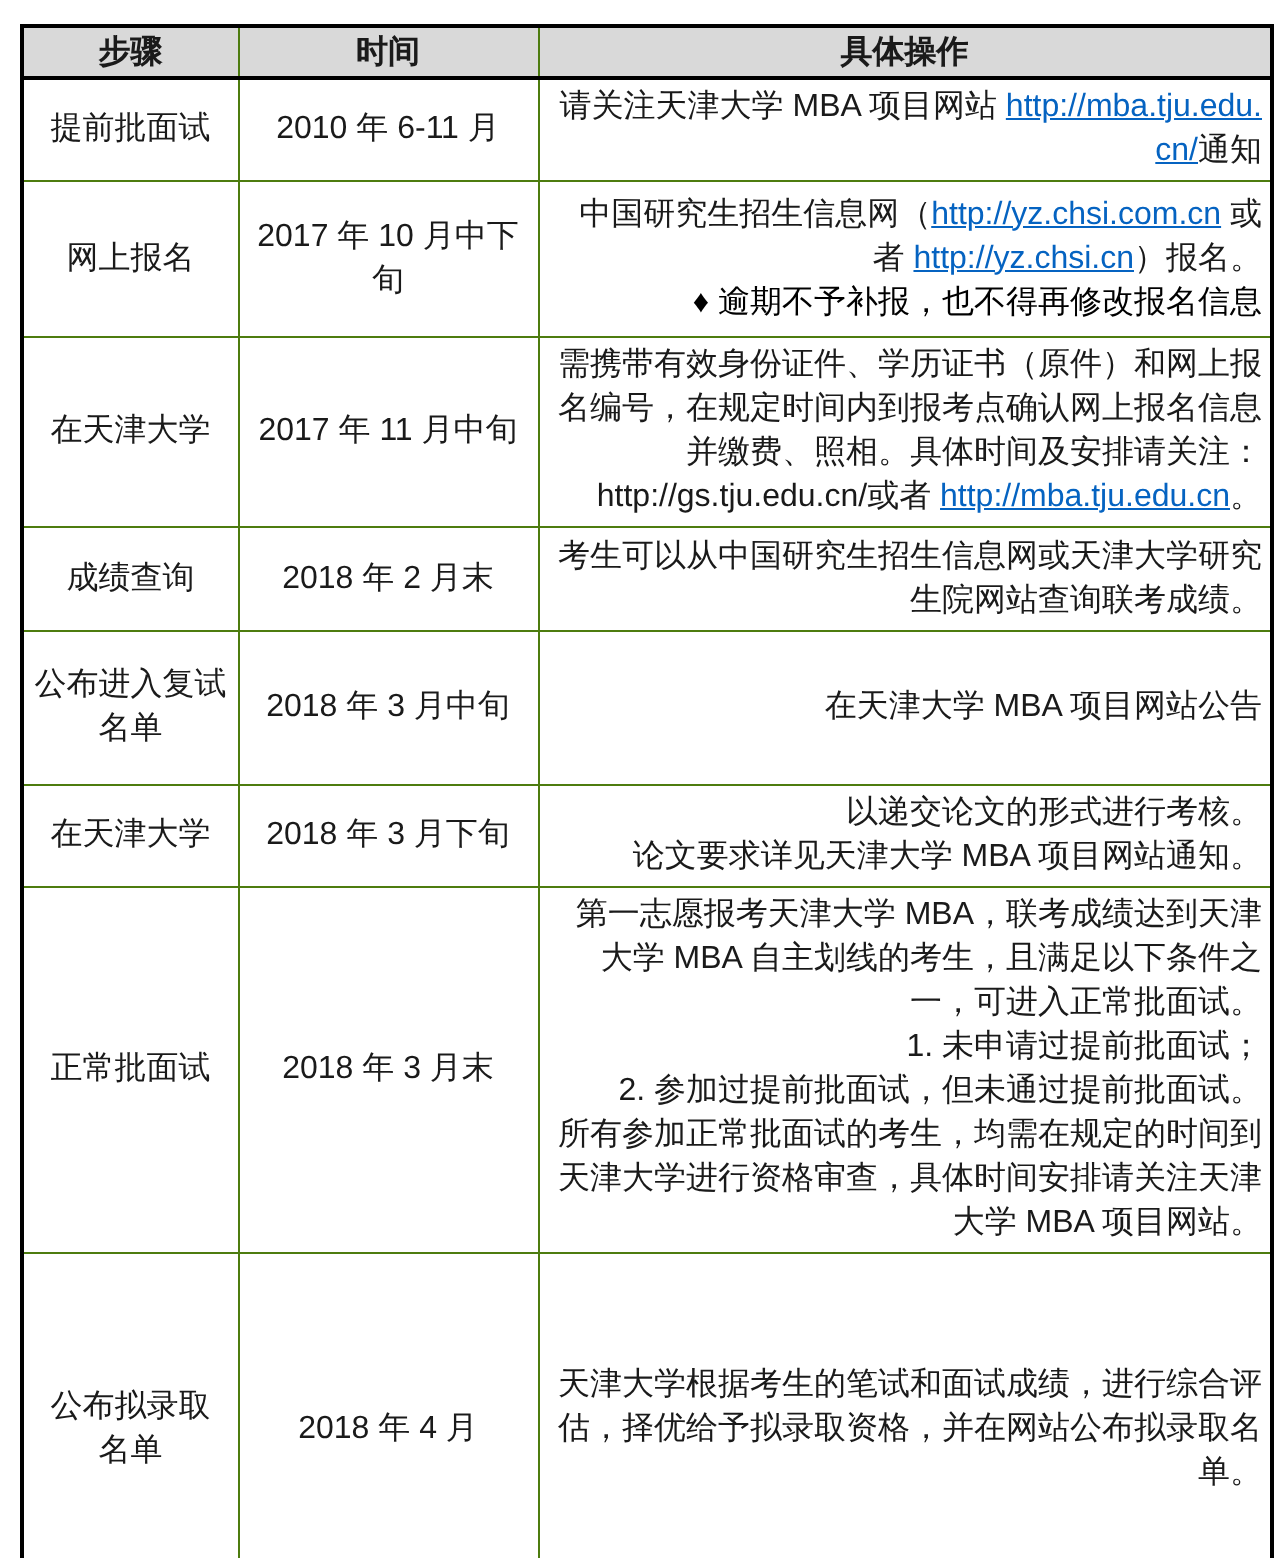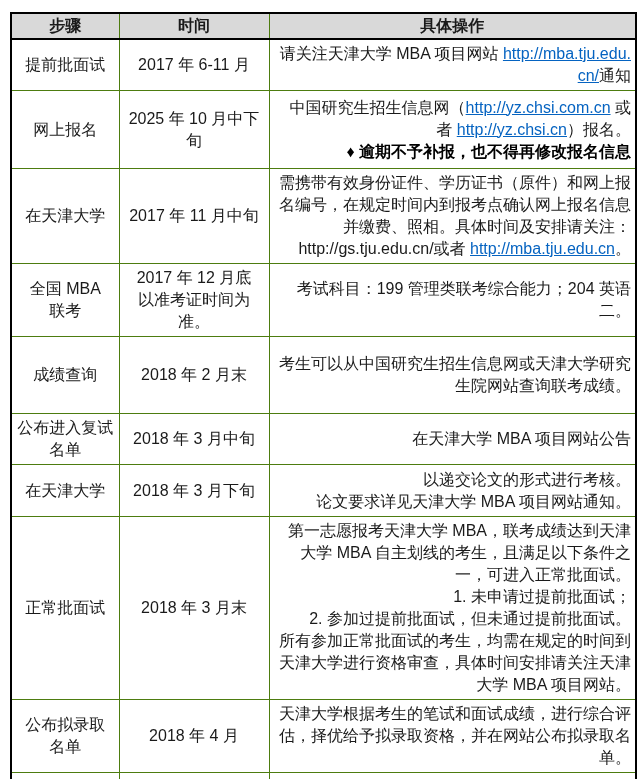--- a/index.html
+++ b/index.html
@@ -52,21 +52,21 @@
   tbody tr:nth-child(7)  { height: 52px; }
   tbody tr:nth-child(8)  { height: 176px; }
   tbody tr:nth-child(9)  { height: 51px; padding-left: 39px; }
   tbody tr:nth-child(10) { height: 50px; margin-left: 32px; }
 
   a.url-link {
     color: #0563c1;
     text-decoration: underline;
     word-break: break-all;
   }
-  strong.warning { font-weight: bold; color: #000000; }
+  strong.warning { font-weight: normal; color: #000000; }
 </style>
 </head>
 <body>
 
 <div class="page">
   <table class="schedule">
     <colgroup>
       <col class="c-step">
       <col class="c-time">
       <col class="c-op">
@@ -74,37 +74,32 @@
     <thead>
       <tr>
         <th>步骤</th>
         <th>时间</th>
         <th>具体操作</th>
       </tr>
     </thead>
     <tbody>
         <tr>
           <td class="step-cell">提前批面试</td>
-          <td class="time-cell">2017 年 6-11 月</td>
+          <td class="time-cell">2010 年 6-11 月</td>
           <td class="op-cell">请关注天津大学 MBA 项目网站 <a class="url-link" href="#">http://mba.tju.edu.cn/</a>通知</td>
         </tr>
         <tr>
           <td class="step-cell">网上报名</td>
-          <td class="time-cell">2025 年 10 月中下旬</td>
+          <td class="time-cell">2017 年 10 月中下旬</td>
           <td class="op-cell">中国研究生招生信息网（<a class="url-link" href="#">http://yz.chsi.com.cn</a> 或者 <a class="url-link" href="#">http://yz.chsi.cn</a>）报名。<br><strong class="warning">♦ 逾期不予补报，也不得再修改报名信息</strong></td>
         </tr>
         <tr>
           <td class="step-cell">在天津大学</td>
           <td class="time-cell">2017 年 11 月中旬</td>
           <td class="op-cell">需携带有效身份证件、学历证书（原件）和网上报名编号，在规定时间内到报考点确认网上报名信息并缴费、照相。具体时间及安排请关注：http://gs.tju.edu.cn/或者 <a class="url-link" href="#">http://mba.tju.edu.cn</a>。</td>
-        </tr>
-        <tr>
-          <td class="step-cell">全国 MBA<br>联考</td>
-          <td class="time-cell">2017 年 12 月底<br>以准考证时间为准。</td>
-          <td class="op-cell">考试科目：199 管理类联考综合能力；204 英语二。</td>
         </tr>
         <tr>
           <td class="step-cell">成绩查询</td>
           <td class="time-cell">2018 年 2 月末</td>
           <td class="op-cell">考生可以从中国研究生招生信息网或天津大学研究生院网站查询联考成绩。</td>
         </tr>
         <tr>
           <td class="step-cell">公布进入复试<br>名单</td>
           <td class="time-cell">2018 年 3 月中旬</td>
           <td class="op-cell">在天津大学 MBA 项目网站公告</td>

